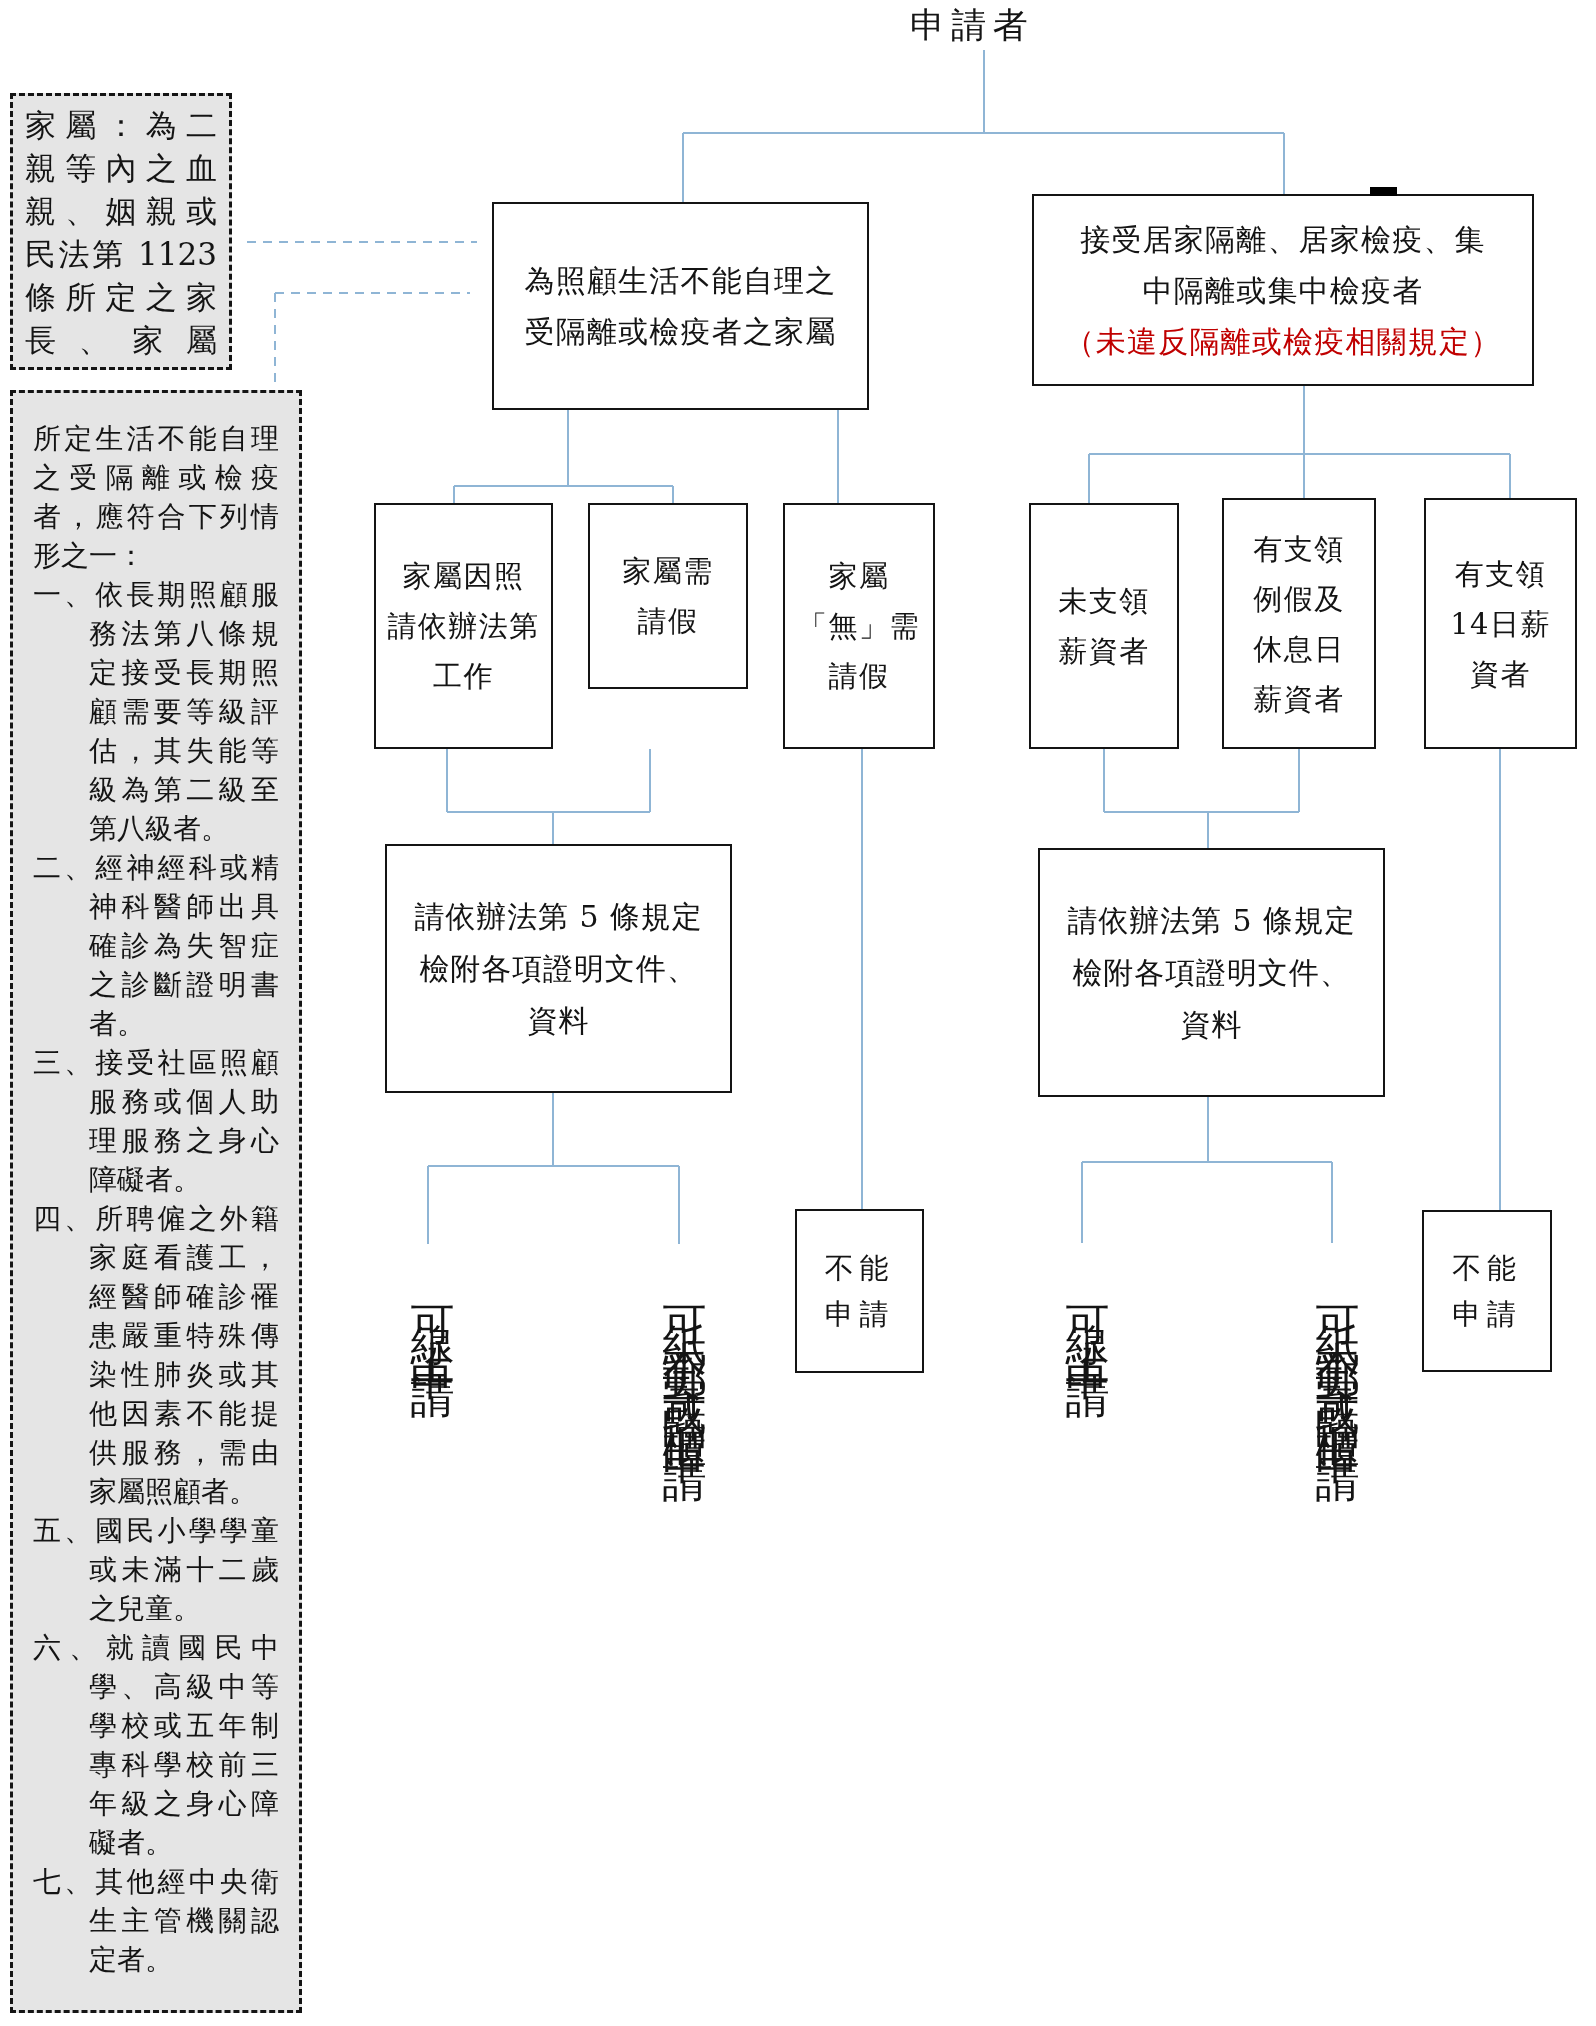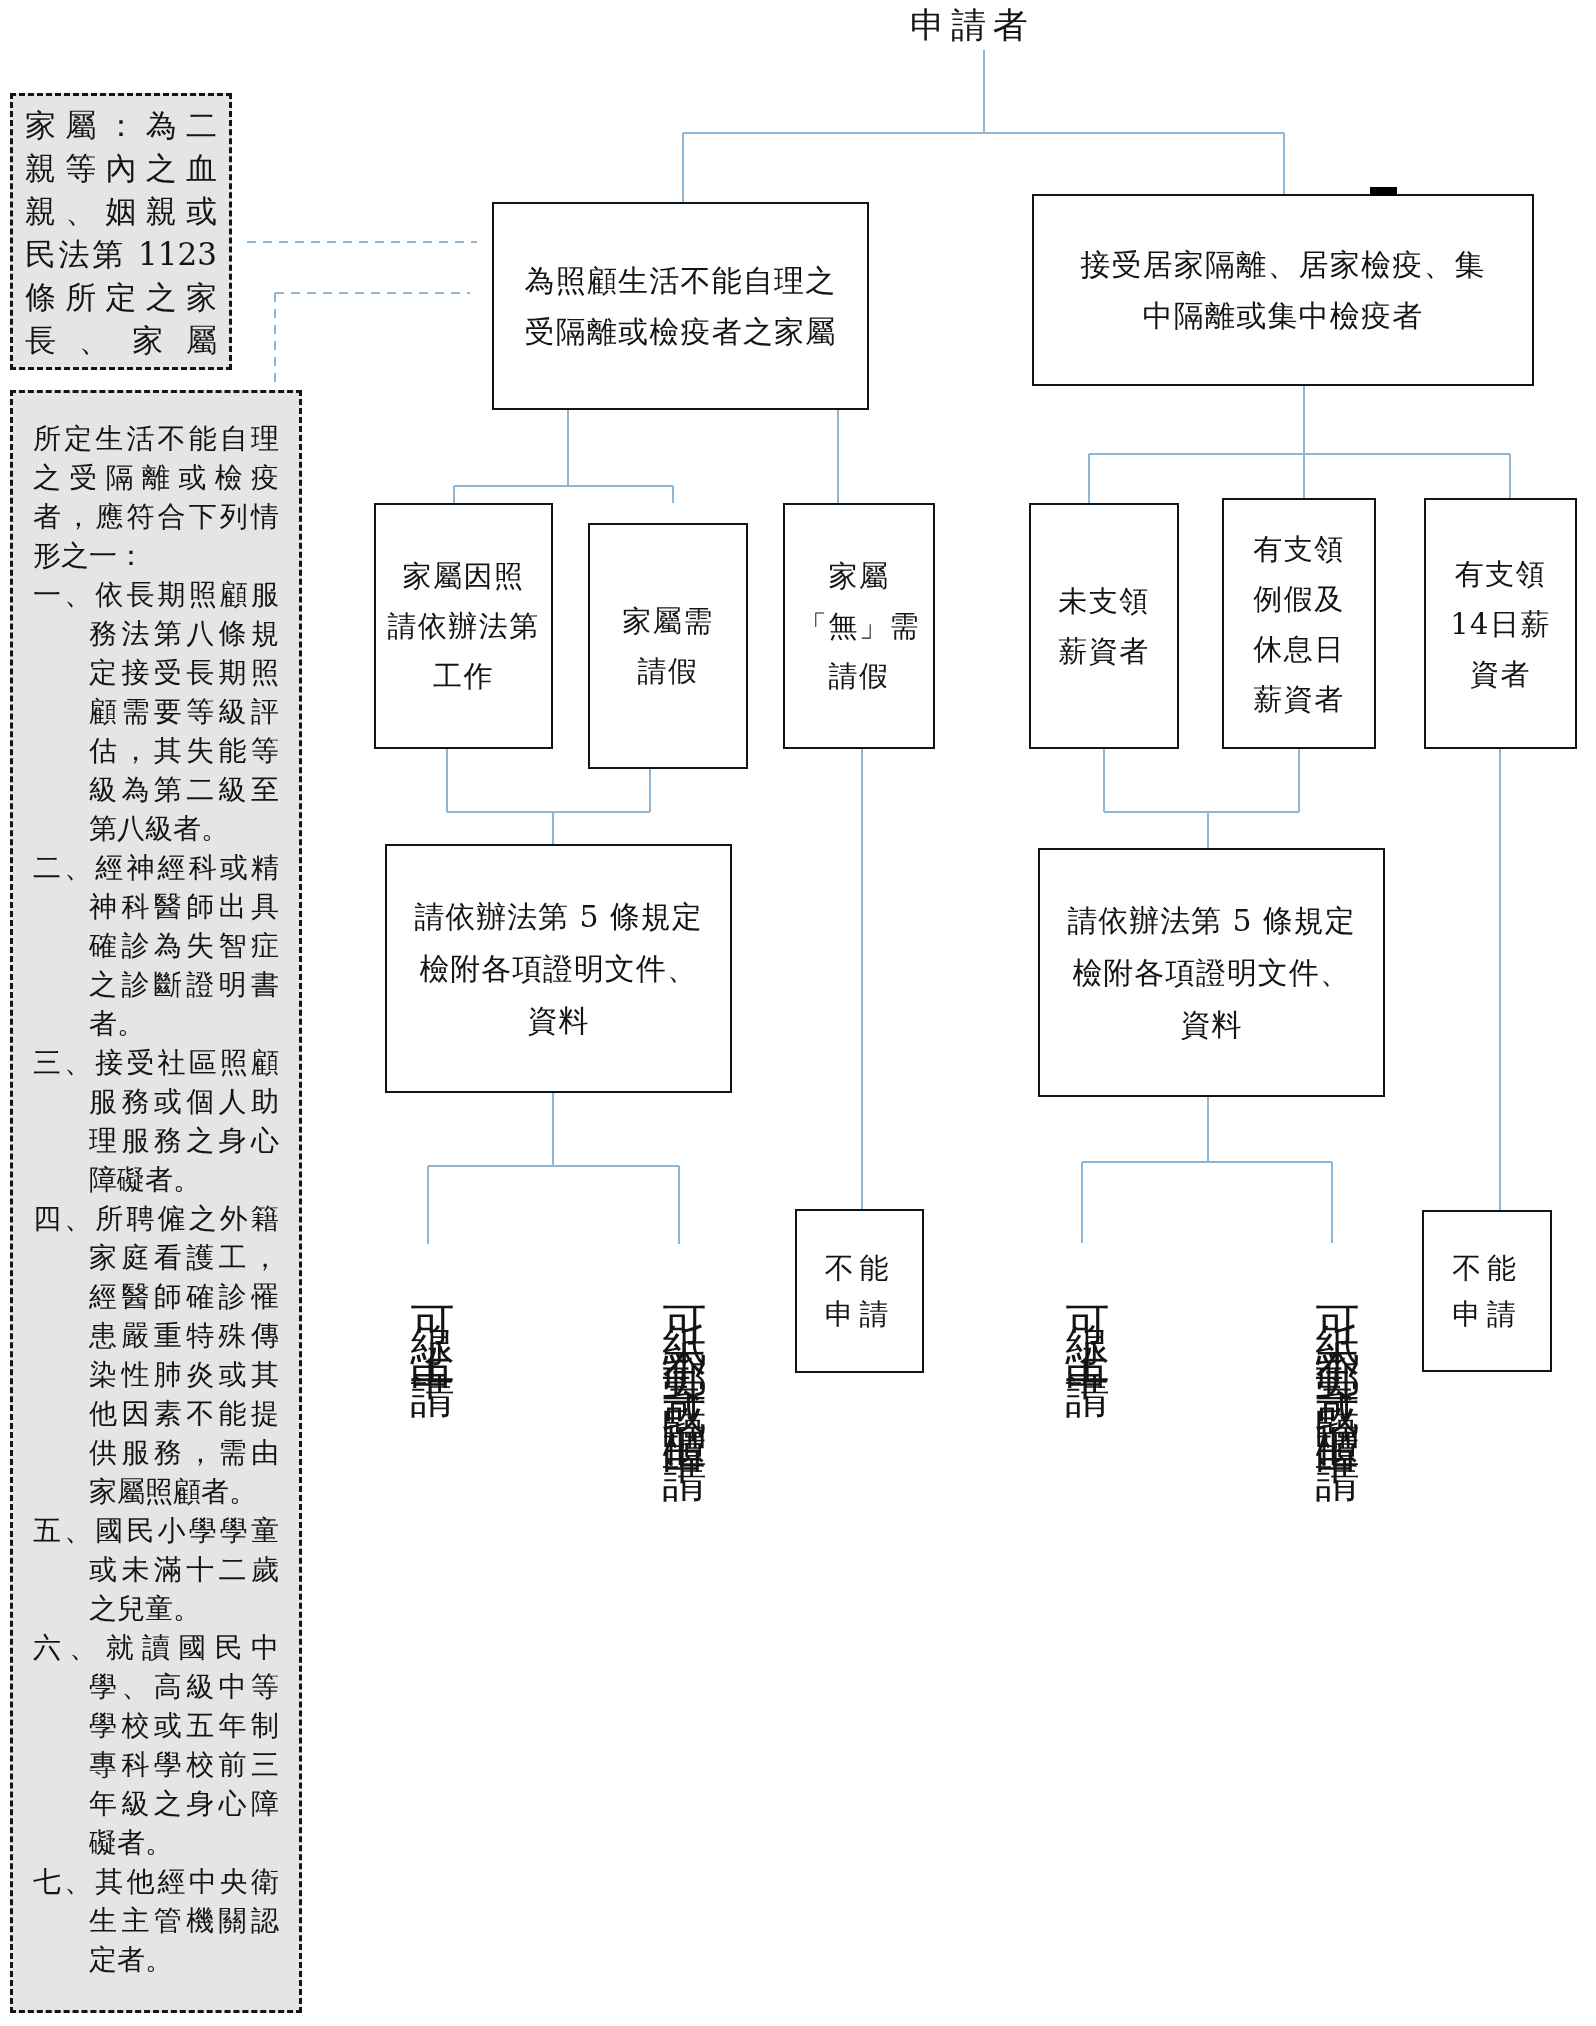--- a/index.html
+++ b/index.html
@@ -83,27 +83,28 @@
 
 <div class="box branch" style="left:492px;top:202px;width:377px;height:208px;">
   <div class="pre">為照顧生活不能自理之
 受隔離或檢疫者之家屬</div>
 </div>
 
 <div class="box branch" style="left:1032px;top:194px;width:502px;height:192px;">
   <div>
     <div class="pre">接受居家隔離、居家檢疫、集
 中隔離或集中檢疫者</div>
+    <div class="red pre">（未違反隔離或檢疫相關規定）</div>
   </div>
 </div>
 
 <div class="box lv2 pre" style="left:374px;top:503px;width:179px;height:246px;">家屬因照
 請依辦法第
 工作</div>
-<div class="box lv2 pre" style="left:588px;top:503px;width:160px;height:246px;margin-top:20px;">家屬需
+<div class="box lv2 pre" style="left:588px;top:503px;width:160px;height:186px;">家屬需
 請假</div>
 <div class="box lv2 pre" style="left:783px;top:503px;width:152px;height:246px;">家屬
 「無」需
 請假</div>
 <div class="box lv2 pre" style="left:1029px;top:503px;width:150px;height:246px;">未支領
 薪資者</div>
 <div class="box lv2 pre" style="left:1222px;top:498px;width:154px;height:251px;">有支領
 例假及
 休息日
 薪資者</div>

